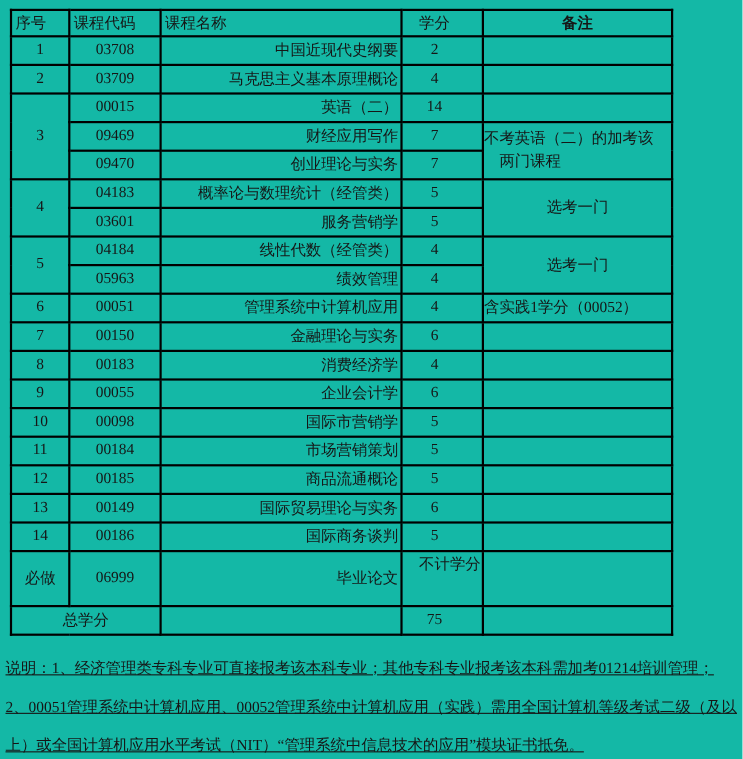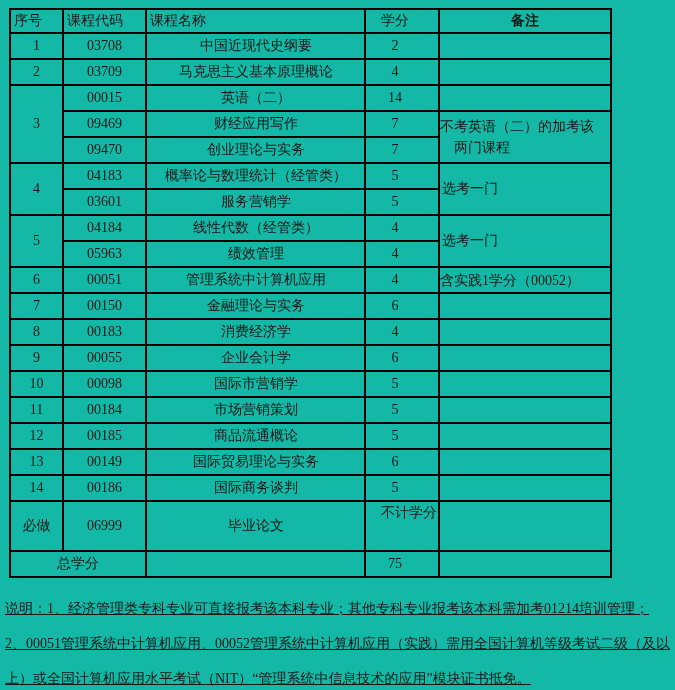--- a/index.html
+++ b/index.html
@@ -36,25 +36,25 @@
   }
   tr.header-row { height: 24px; }
   tr.course-row { height: 26px; }
   tr.thesis-row { height: 50px; }
   tr.total-row  { height: 26px; }
   th.h-seq, th.h-code, th.h-name { text-align: left; padding-left: 3px; }
   th.h-credit { text-align: center; padding-right: 16px; }
   th.h-remark { text-align: center; font-weight: bold; }
   td.seq    { text-align: center; }
   td.code   { text-align: center; }
-  td.name   { text-align: center; padding-left: 3px; }
+  td.name   { text-align: right; padding-left: 3px; }
   td.credit { text-align: center; padding-right: 16px; }
   td.credit-top { text-align: right; vertical-align: top; padding: 2px 1px; }
   td.remark-left   { text-align: left; padding-left: 0; white-space: pre-line; line-height: 21px; }
-  td.remark-center { text-align: left; }
+  td.remark-center { text-align: center; }
   td.total-label   { text-align: center; border-radius: 10px; }
   .notes {
     margin: 13px 0 0 0;
     font-size: 14px;
     line-height: 35px;
   }
   .notes p { margin: 0; white-space: nowrap; text-decoration: underline; }
 </style>
 </head>
 <body>

